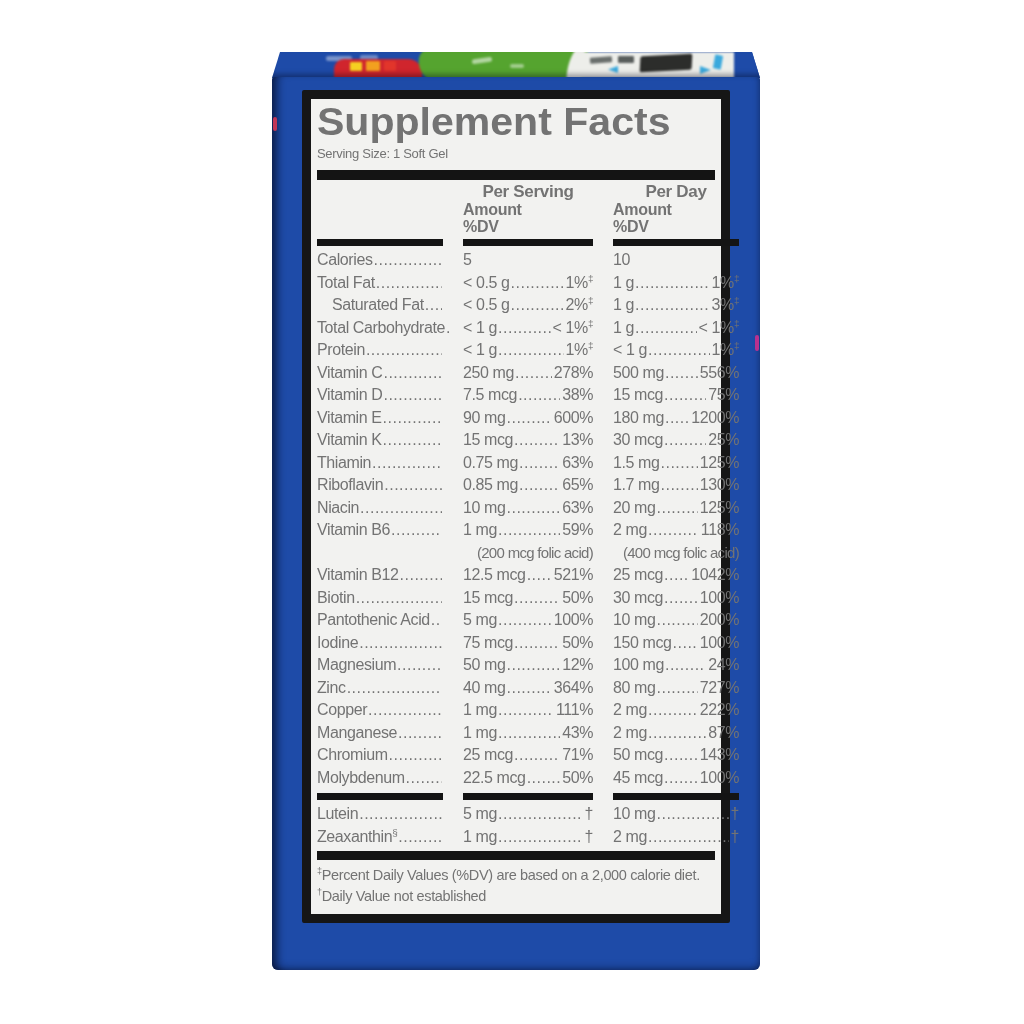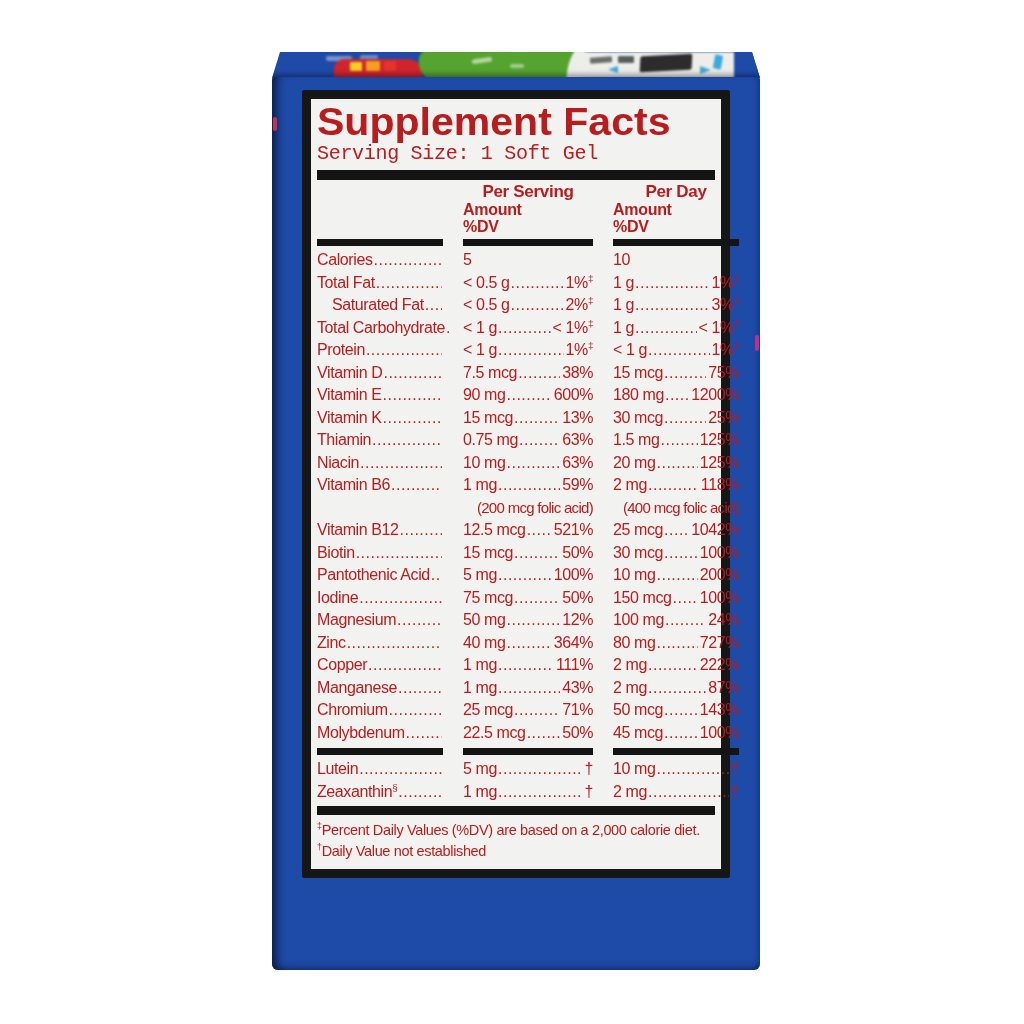--- a/index.html
+++ b/index.html
@@ -1,17 +1,17 @@
 <!DOCTYPE html>
 <html style="--box_blue: #1e4ba8; --label_bg: #f2f2f0; --art_green: #55a42f; --art_red: #d0252d; --art_orange: #f2a01f; --art_yellow: #f5d021; --art_cyan: #3aa9dd; --art_white: #edeeea; --art_magenta: #b8318f;"><head>
 <meta charset="utf-8">
 <style>
   html,body{margin:0;padding:0;background:#fff;}
   .stage{position:relative;width:1024px;height:1024px;background:#fff;overflow:hidden;
-         font-family:"Liberation Sans","DejaVu Sans",sans-serif;color:#b91c1c;}
+         font-family:"Liberation Sans","DejaVu Sans",sans-serif;color:#737373;}
   .box{position:absolute;left:272px;top:52px;width:488px;height:918px;}
   
   .box-top{position:absolute;left:0;top:0;width:488px;height:26px;
            clip-path:polygon(8px 0,480px 0,488px 26px,0 26px);
            background:var(--box_blue);overflow:hidden;}
   .art{position:absolute;inset:0;filter:blur(0.8px);}
   .art div{position:absolute;}
   .a-mark1{left:54px;top:4px;width:26px;height:5px;background:rgba(255,255,255,.4);border-radius:2px;}
   .a-mark2{left:88px;top:3px;width:18px;height:5px;background:rgba(255,255,255,.35);border-radius:2px;}
   .a-red{left:62px;top:7px;width:88px;height:22px;background:var(--art_red);border-radius:10px 14px 0 0;}
@@ -40,21 +40,21 @@
                         inset -5px 0 7px -5px rgba(3,8,28,.4),
                         inset 0 -7px 9px -6px rgba(3,8,28,.5);}
   .speck-left{position:absolute;left:1px;top:40px;width:4px;height:14px;background:#c03557;border-radius:2px;}
   .speck-right{position:absolute;right:1px;top:258px;width:4px;height:16px;background:var(--art_magenta);border-radius:2px;}
   
   .label{position:absolute;left:30px;top:13px;width:428px;box-sizing:border-box;
          border:9px solid #161616;border-radius:2px;background:var(--label_bg);
          padding:4px 6px 8px;}
   .sf-title{font-weight:bold;font-size:38px;line-height:38px;letter-spacing:0px;
             white-space:nowrap;transform:scaleX(1.08);transform-origin:left center;}
-  .sf-serving{font-size:20px;line-height:26px;letter-spacing:-0.3px;font-family:Liberation Mono, monospace;}
+  .sf-serving{font-size:13px;line-height:26px;letter-spacing:-0.3px;}
   .bar{background:#141414;}
   .bar-thick{height:10px;margin:3px 0;}
   .bar-thick2{height:9px;margin:3px 0;}
   .grid3{display:grid;grid-template-columns:126px 130px 126px;column-gap:20px;}
   .sf-header{margin-top:1px;}
   .gt{font-weight:bold;font-size:17px;line-height:18px;text-align:center;letter-spacing:-0.3px;}
   .sub{display:flex;justify-content:space-between;font-weight:bold;font-size:16px;line-height:17px;letter-spacing:-0.3px;flex-direction:column;}
   .seg-bars{margin:4px 0 3px;}
   .seg-bars i{display:block;height:7px;background:#141414;}
   
@@ -206,20 +206,36 @@
                 <span class="dv">1%<span class="sup">‡</span></span>
               </div>
               <div class="cell amt-cell">
                 <span class="amt">&lt; 1 g</span>
                 <span class="dots"></span>
                 <span class="dv">1%<span class="sup">‡</span></span>
               </div>
             </div>
             <div class="sf-row grid3">
               <div class="cell name-cell">
+                <span class="nm">Vitamin C</span>
+                <span class="dots"></span>
+              </div>
+              <div class="cell amt-cell">
+                <span class="amt">250 mg</span>
+                <span class="dots"></span>
+                <span class="dv">278%</span>
+              </div>
+              <div class="cell amt-cell">
+                <span class="amt">500 mg</span>
+                <span class="dots"></span>
+                <span class="dv">556%</span>
+              </div>
+            </div>
+            <div class="sf-row grid3">
+              <div class="cell name-cell">
                 <span class="nm">Vitamin D</span>
                 <span class="dots"></span>
               </div>
               <div class="cell amt-cell">
                 <span class="amt">7.5 mcg</span>
                 <span class="dots"></span>
                 <span class="dv">38%</span>
               </div>
               <div class="cell amt-cell">
                 <span class="amt">15 mcg</span>
@@ -266,20 +282,36 @@
               </div>
               <div class="cell amt-cell">
                 <span class="amt">0.75 mg</span>
                 <span class="dots"></span>
                 <span class="dv">63%</span>
               </div>
               <div class="cell amt-cell">
                 <span class="amt">1.5 mg</span>
                 <span class="dots"></span>
                 <span class="dv">125%</span>
+              </div>
+            </div>
+            <div class="sf-row grid3">
+              <div class="cell name-cell">
+                <span class="nm">Riboflavin</span>
+                <span class="dots"></span>
+              </div>
+              <div class="cell amt-cell">
+                <span class="amt">0.85 mg</span>
+                <span class="dots"></span>
+                <span class="dv">65%</span>
+              </div>
+              <div class="cell amt-cell">
+                <span class="amt">1.7 mg</span>
+                <span class="dots"></span>
+                <span class="dv">130%</span>
               </div>
             </div>
             <div class="sf-row grid3">
               <div class="cell name-cell">
                 <span class="nm">Niacin</span>
                 <span class="dots"></span>
               </div>
               <div class="cell amt-cell">
                 <span class="amt">10 mg</span>
                 <span class="dots"></span>

